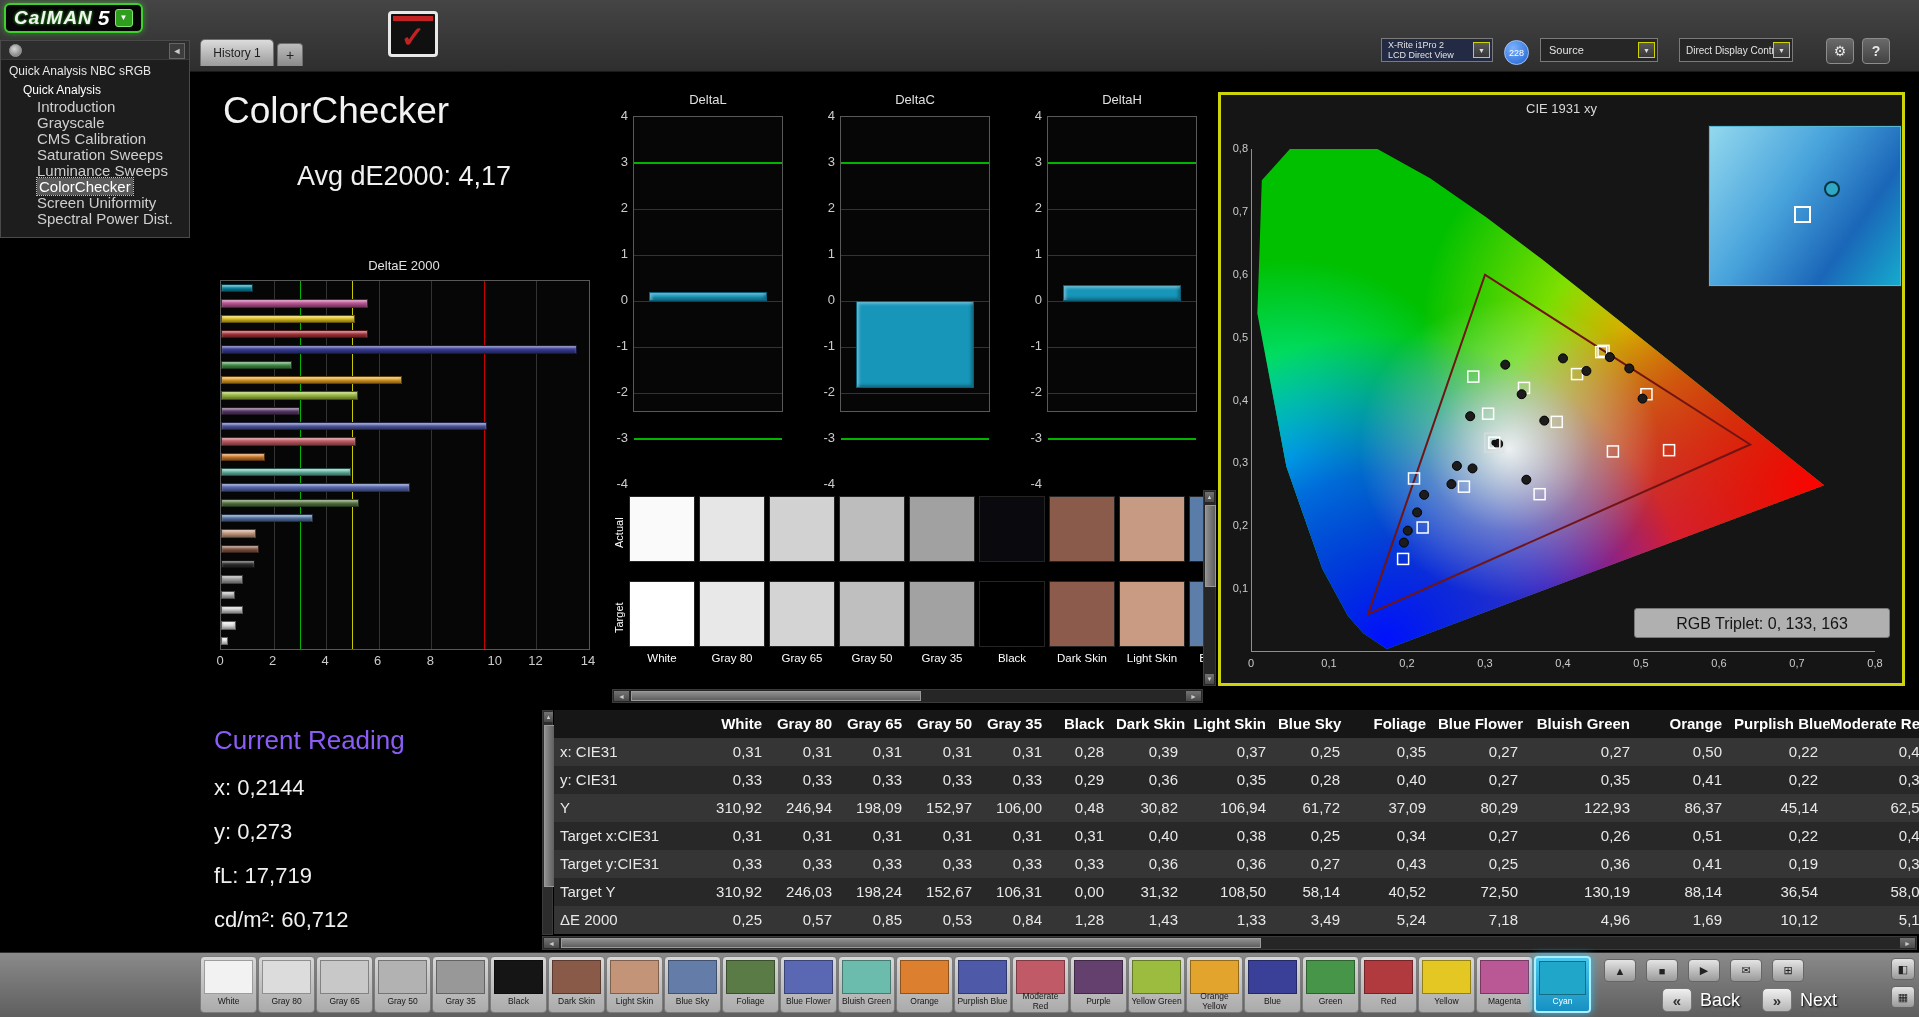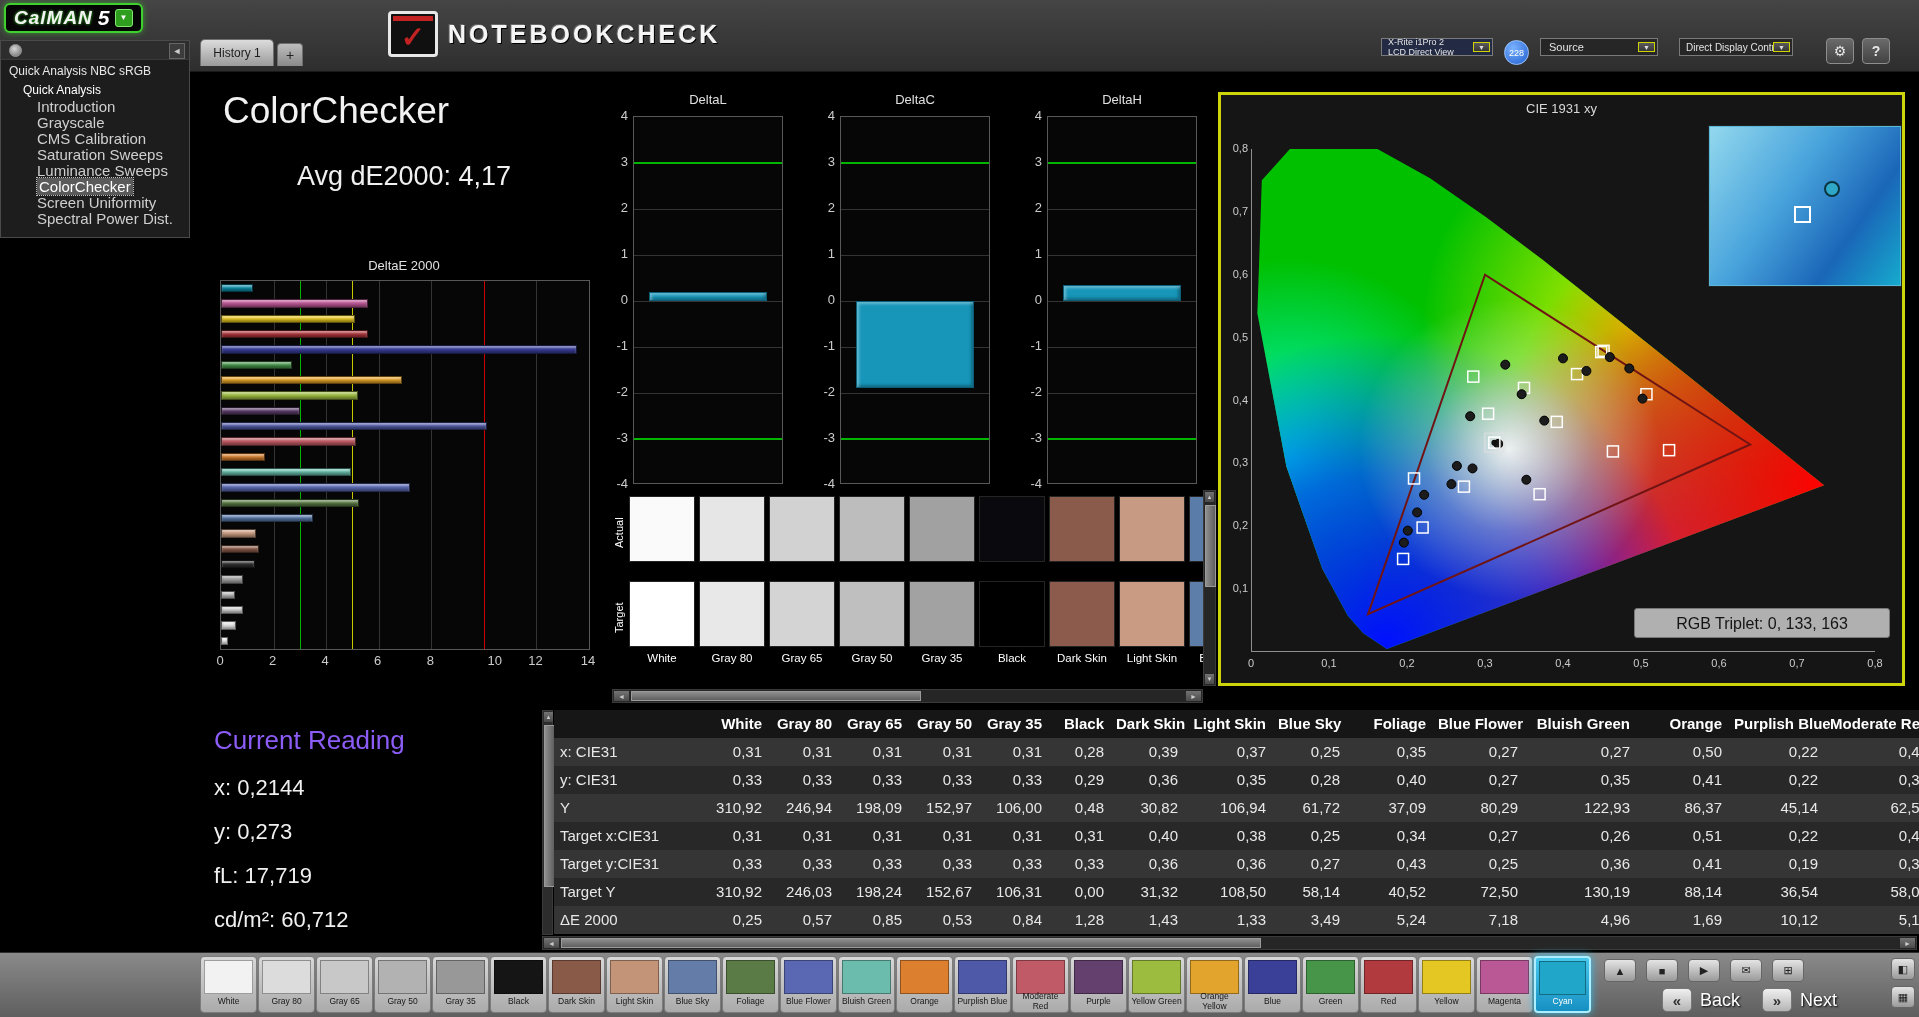--- a/index.html
+++ b/index.html
@@ -12,21 +12,21 @@
   .logo-text{font-style:italic;font-weight:bold;font-size:19px;color:#f2f2f2;letter-spacing:1px;text-shadow:0 0 3px #3fd02f;}
   .logo-5{font-weight:bold;font-size:21px;color:#fff;font-style:italic;}
   .logo-arrow{display:inline-block;width:16px;height:16px;background:#2f9e1f;border:1px solid #7fe86f;border-radius:3px;color:#fff;font-size:8px;line-height:16px;text-align:center;}
   .tab{position:absolute;left:200px;top:39px;width:72px;height:26px;background:linear-gradient(#dcdcdc,#9b9b9b);border:1px solid #6e6e6e;border-bottom:none;border-radius:5px 5px 0 0;color:#1c1c1c;font-size:12px;text-align:center;line-height:26px;}
   .tab-add{position:absolute;left:277px;top:43px;width:24px;height:22px;background:linear-gradient(#bdbdbd,#8a8a8a);border:1px solid #6e6e6e;border-bottom:none;border-radius:4px 4px 0 0;color:#222;font-size:14px;text-align:center;line-height:22px;}
   .brand{position:absolute;left:388px;top:11px;height:46px;display:flex;align-items:center;gap:10px;}
   .brand-iconbox{width:44px;height:40px;border:3px solid #e8e8e8;border-radius:4px;background:#101010;position:relative;display:flex;align-items:center;justify-content:center;}
   .brand-iconbox::before{content:"";position:absolute;top:2px;left:2px;right:2px;height:5px;background:#c32222;}
   .brand-check{color:#c32222;font-size:29px;font-weight:bold;margin-top:5px;}
   .brand-text{font-size:25px;font-weight:bold;color:#f5f5f5;letter-spacing:3px;text-shadow:1px 1px 0 #000,-1px -1px 0 #666;}
-  .dd{position:absolute;top:38px;height:18px;border:1px solid #7a7a7a;display:flex;align-items:center;box-sizing:border-box;}
+  .dd{position:absolute;top:38px;height:24px;border:1px solid #7a7a7a;display:flex;align-items:center;box-sizing:border-box;}
   .dd-meter{left:1381px;width:112px;background:#232a44;flex-direction:column;justify-content:center;align-items:flex-start;padding-left:6px;}
   .dd-l1,.dd-l2{font-size:9px;line-height:10px;color:#e3e3e3;}
   .dd-arrow{position:absolute;right:2px;top:3px;bottom:3px;width:15px;background:linear-gradient(#5a5a5a,#383838);border:1px solid #cfd400;color:#ddd;font-size:7px;display:flex;align-items:center;justify-content:center;}
   .dd-source{left:1540px;width:118px;padding-left:8px;font-size:11px;background:#262626;color:#e3e3e3;}
   .dd-display{left:1679px;width:114px;padding-left:6px;font-size:10px;background:#262626;color:#e3e3e3;}
   .badge{position:absolute;left:1504px;top:40px;width:23px;height:23px;border-radius:50%;background:radial-gradient(circle at 35% 30%,#7ab2ff,#1f5fd0);border:1px solid #9cc4ff;color:#fff;font-size:9px;display:flex;align-items:center;justify-content:center;}
   .iconbtn{position:absolute;top:38px;width:28px;height:26px;background:linear-gradient(#6a6a6a,#424242);border:1px solid #8d8d8d;border-radius:4px;color:#e8e8e8;font-size:14px;display:flex;align-items:center;justify-content:center;box-sizing:border-box;}
   #gear-btn{left:1826px;} #help-btn{left:1862px;font-weight:bold;}
 
   
@@ -47,21 +47,21 @@
   
   #de-title{position:absolute;left:220px;top:258px;width:368px;text-align:center;font-size:13px;color:#e0e0e0;}
   #de-plot{position:absolute;left:220px;top:280px;width:368px;height:368px;background:#060606;border:1px solid #585858;}
   .vgrid{position:absolute;top:0;bottom:0;width:1px;background:#333;}
   .vref{position:absolute;top:0;bottom:0;width:1px;}
   .hbar{position:absolute;left:0;border:1px solid rgba(0,0,0,.6);box-sizing:border-box;box-shadow:inset 0 2px 2px rgba(255,255,255,.45),inset 0 -2px 3px rgba(0,0,0,.4);}
   #de-ticks{position:absolute;left:220px;top:653px;width:368px;height:16px;}
   .de-tick{position:absolute;width:20px;text-align:center;font-size:13px;color:#ccc;}
 
   
-  .dchart{position:absolute;top:116px;width:150px;height:368px;text-decoration:underline;}
+  .dchart{position:absolute;top:116px;width:150px;height:296px;text-decoration:underline;}
   #deltaL-wrap{left:633px;} #deltaC-wrap{left:840px;} #deltaH-wrap{left:1047px;}
   .dtitle{position:absolute;top:-24px;left:0;width:100%;text-align:center;font-size:13px;color:#e0e0e0;}
   .dplot{position:absolute;inset:0;background:#060606;border:1px solid #585858;}
   .hgrid{position:absolute;left:0;right:0;height:1px;background:#333;}
   .href{position:absolute;left:0;right:0;height:2px;}
   .y-tick{position:absolute;width:26px;left:-31px;text-align:right;font-size:13px;color:#ccc;}
   .vbar{position:absolute;left:15px;width:118px;border:1px solid #0b5e78;box-sizing:border-box;box-shadow:inset 2px 2px 3px rgba(255,255,255,.35),inset -2px -2px 3px rgba(0,0,0,.3);}
 
   
   #swatch-panel{position:absolute;left:612px;top:490px;width:591px;height:196px;background:#000;overflow:hidden;}
@@ -144,21 +144,20 @@
       <span class="logo-text">CalMAN</span>
         <span class="logo-5">5</span>
       <span class="logo-arrow">▼</span>
     </div>
     <div class="tab">History 1</div>
     <div class="tab-add">+</div>
     <div class="brand">
       <span class="brand-iconbox">
           <span class="brand-check">✓</span>
         </span>
-      <span class="brand-text">NOTEBOOKCHECK</span>
     </div>
     <div class="dd dd-meter">
       <span class="dd-l1">X-Rite i1Pro 2</span>
       <span class="dd-l2">LCD Direct View</span>
       <span class="dd-arrow">▼</span>
     </div>
     <div class="badge">228</div>
     <div class="dd dd-source">
       <span>Source</span>
       <span class="dd-arrow">▼</span>

